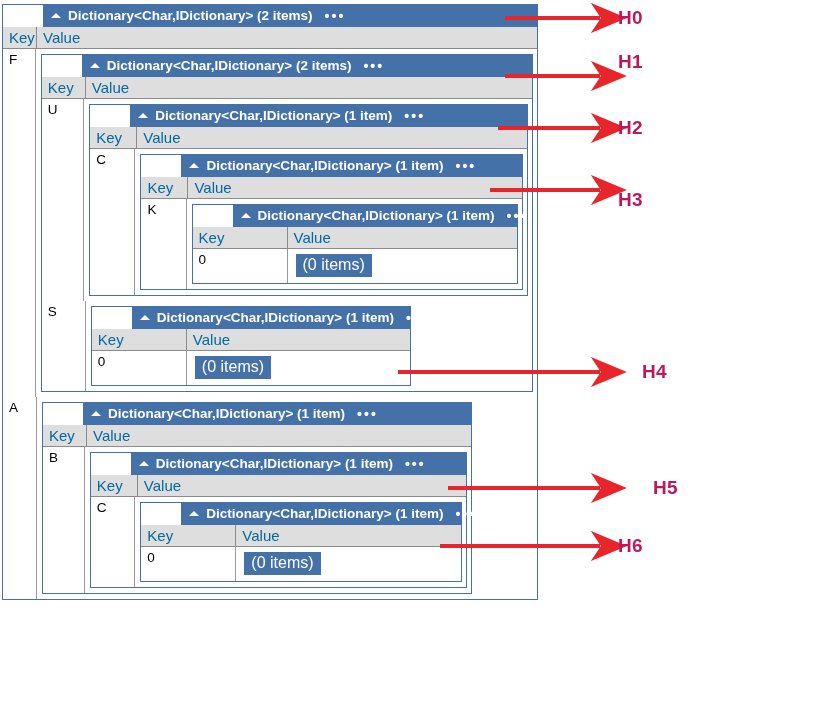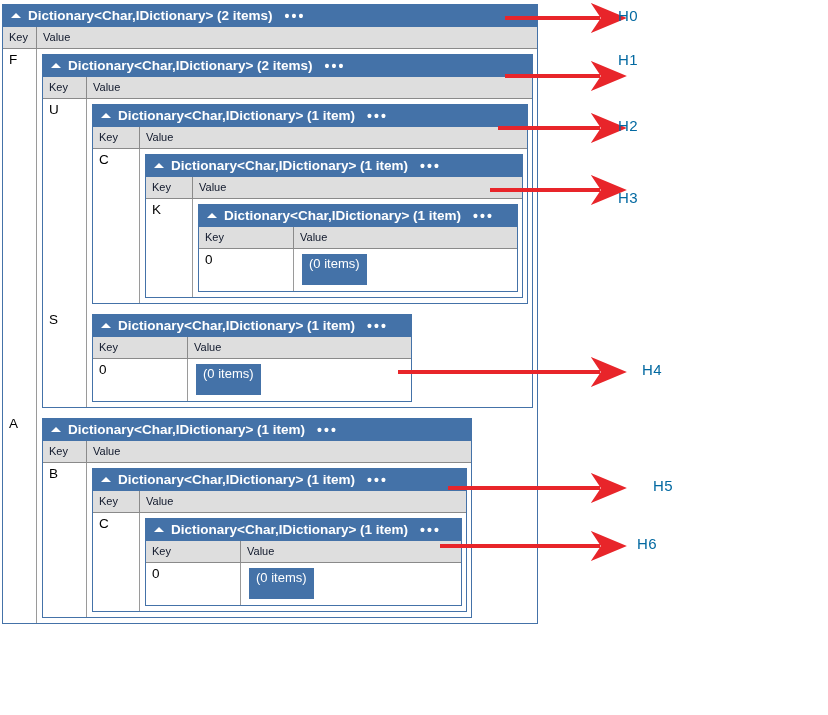--- a/index.html
+++ b/index.html
@@ -27,20 +27,21 @@
     font-weight:bold;
     font-size:13.5px;
     height:22px;
     line-height:22px;
     padding:0 6px 0 8px;
     white-space:nowrap;
     display:flex;
     align-items:center;
     box-sizing:border-box;
     user-select:none;
+    margin-left:40px;
   }
   .caret{
     display:inline-block;
     width:0;height:0;
     border-left:5px solid transparent;
     border-right:5px solid transparent;
     border-bottom:5px solid #ffffff;
     margin-right:7px;
     position:relative;
     top:-1px;
@@ -60,22 +61,22 @@
     display:flex;
     background:#dedede;
     border-bottom:1px solid #8a8a8a;
     height:22px;
     box-sizing:border-box;
   }
   .kv-head .k,
   .kv-head .v{
     line-height:21px;
     padding-left:6px;
-    font-size:11px;
-    color:#0f172a;
+    font-size:15px;
+    color:#0369a1;
     box-sizing:border-box;
     white-space:nowrap;
   }
   .kv-head .k{border-right:1px solid #8a8a8a;}
 
   .kv-row{
     display:flex;
     background:#ffffff;
     box-sizing:border-box;
   }
@@ -91,22 +92,22 @@
     box-sizing:border-box;
     flex:1 1 auto;
     min-width:0;
   }
   .kv-row.leaf > .v{padding:5px 4px 6px 8px;}
 
   .badge{
     display:inline-block;
     background:#4472a8;
     color:#fff;
-    padding:2px 7px 14px 7px;
-    font-size:13px;
+    padding:2px 7px 3px 7px;
+    font-size:16px;
     white-space:nowrap;
   }
 
   
   #root{
     position:absolute;
     left:2px;top:4px;
     width:536px;
     border:1px solid #4472a8;
     box-sizing:border-box;
@@ -118,24 +119,25 @@
   .w-k0{width:34px;}
   .w-k1{width:44px;}
   .w-k2{width:47px;}
   .w-k3{width:47px;}
   .w-k4{width:95px;}
 
   
   .anno{position:absolute;left:0;top:0;width:828px;height:715px;pointer-events:none;}
   .anno-label{
     position:absolute;
-    color:#0369a1;
-    font-size:15px;
+    color:#be185d;
+    font-size:19px;
     font-family:"Liberation Sans","DejaVu Sans",sans-serif;
     letter-spacing:.3px;
+    font-weight:bold;
   }
 </style>
 </head>
 <body>
 
 <div id="root" class="dict">
 
   <div class="dict-header">
     <span class="caret"></span>
     <span class="hdr-title">Dictionary&lt;Char,IDictionary&gt; (2 items)</span>
@@ -337,14 +339,14 @@
   </g>
 </svg>
 
 <div class="anno">
   <div class="anno-label" style="left:618px;top:7px;">H0</div>
   <div class="anno-label" style="left:618px;top:51px;">H1</div>
   <div class="anno-label" style="left:618px;top:117px;">H2</div>
   <div class="anno-label" style="left:618px;top:189px;">H3</div>
   <div class="anno-label" style="left:618px;top:361px;margin-left:24px;">H4</div>
   <div class="anno-label" style="left:618px;top:477px;margin-left:35px;">H5</div>
-  <div class="anno-label" style="left:618px;top:535px;margin-left:19px;">H6</div>
+  <div class="anno-label" style="left:618px;top:535px;">H6</div>
 </div>
 
 </body></html>

